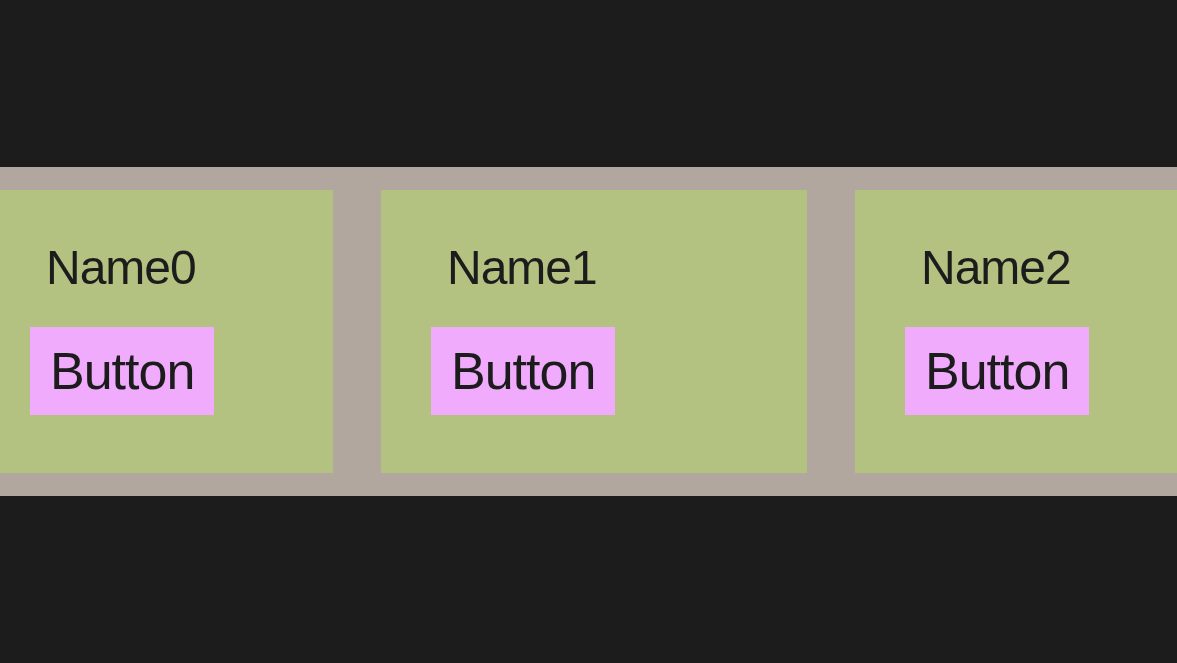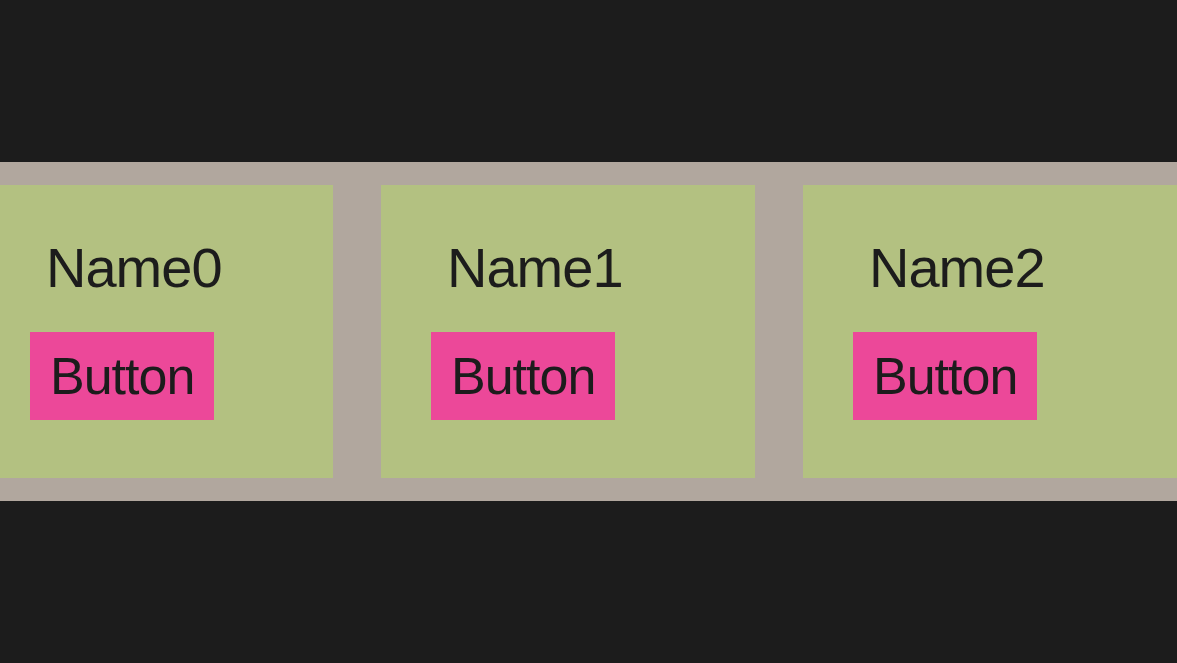--- a/index.html
+++ b/index.html
@@ -24,46 +24,46 @@
       padding: 23px 0;
       display: flex;
       flex-direction: row;
       gap: 48px;
       overflow: hidden;
     }
     
     .card {
       background-color: #b3c181;
       flex: 0 0 auto;
-      width: 374px;
+      width: 426px;
       padding: 50px 50px 58px 50px;
     }
     
     .card:first-child {
       width: 353px;
       margin-left: -20px;
     }
     
     .card:last-child {
       width: 432px;
       margin-right: -20px;
     }
     
     .card-name {
-      font-size: 56px;
+      font-size: 48px;
       font-weight: 400;
       color: #1c1c1c;
       letter-spacing: -1px;
       margin-bottom: 32px;
       padding-left: 16px;
     }
     
     .card-button {
       display: inline-block;
-      background-color: #ec4899;
+      background-color: #f0abfc;
       color: #1c1c1c;
       font-size: 52px;
       font-weight: 400;
       letter-spacing: -1px;
       padding: 14px 20px;
       border: none;
       cursor: pointer;
       font-family: inherit;
     }
   </style>

